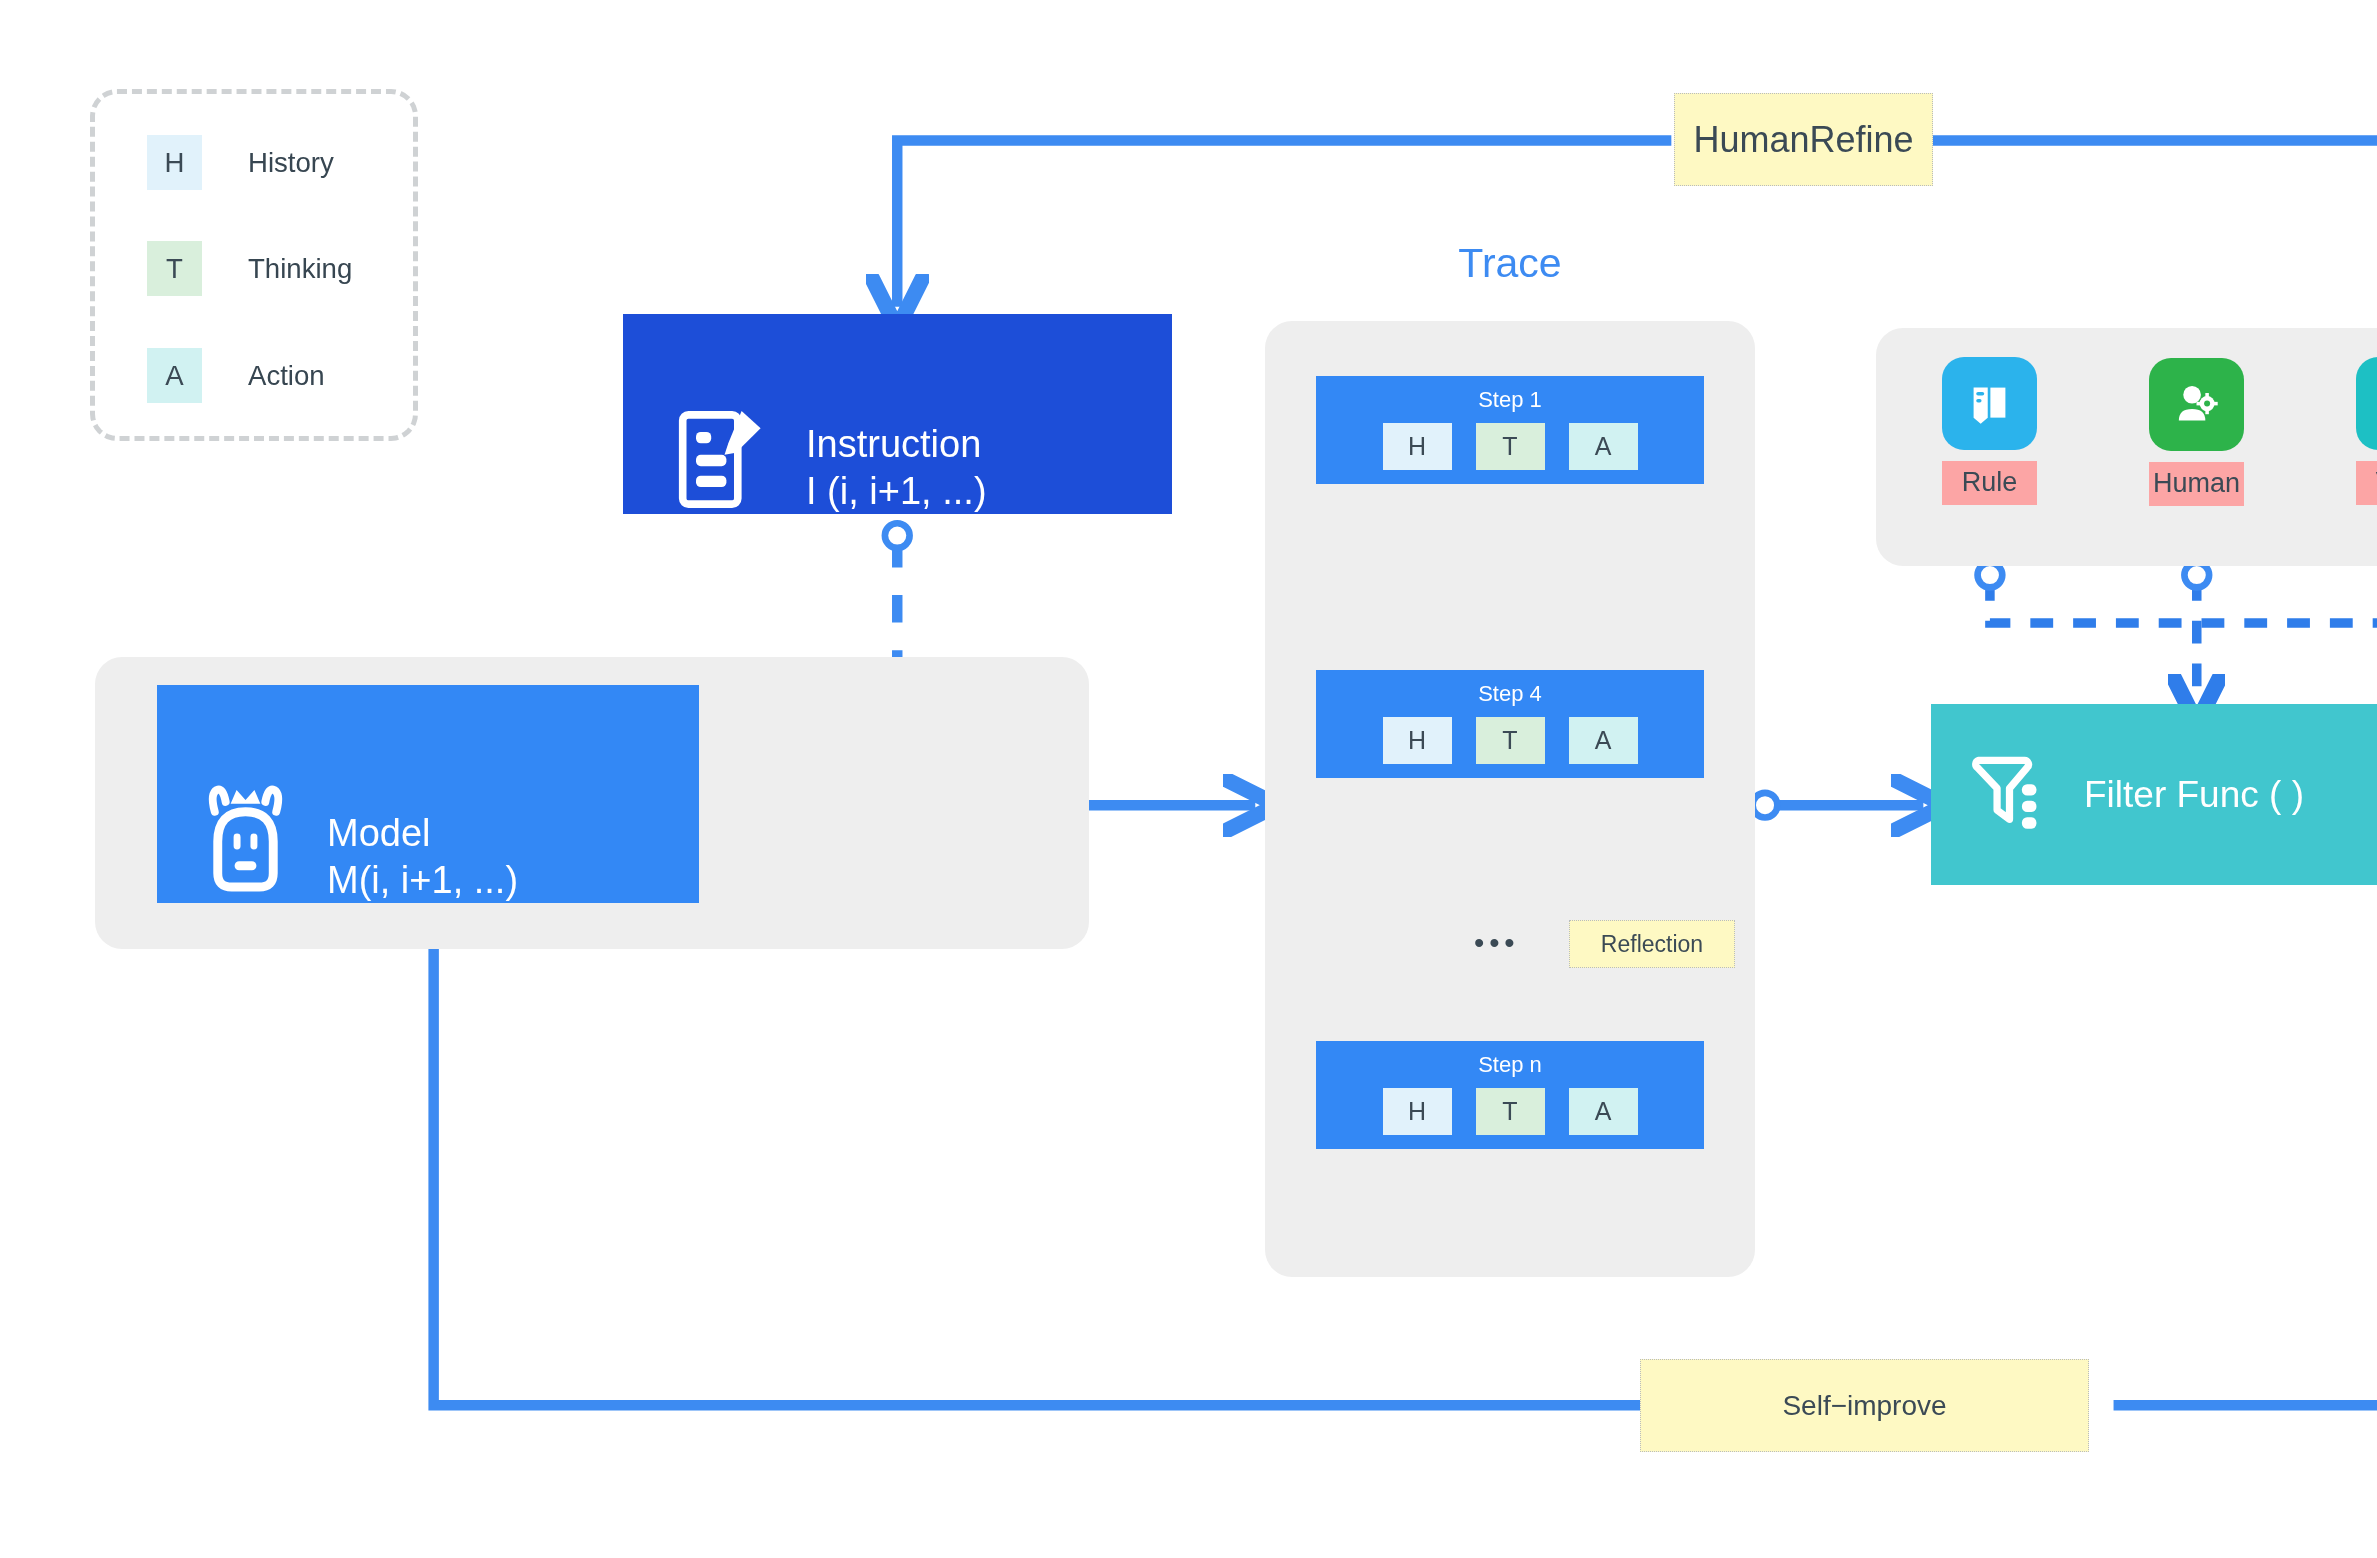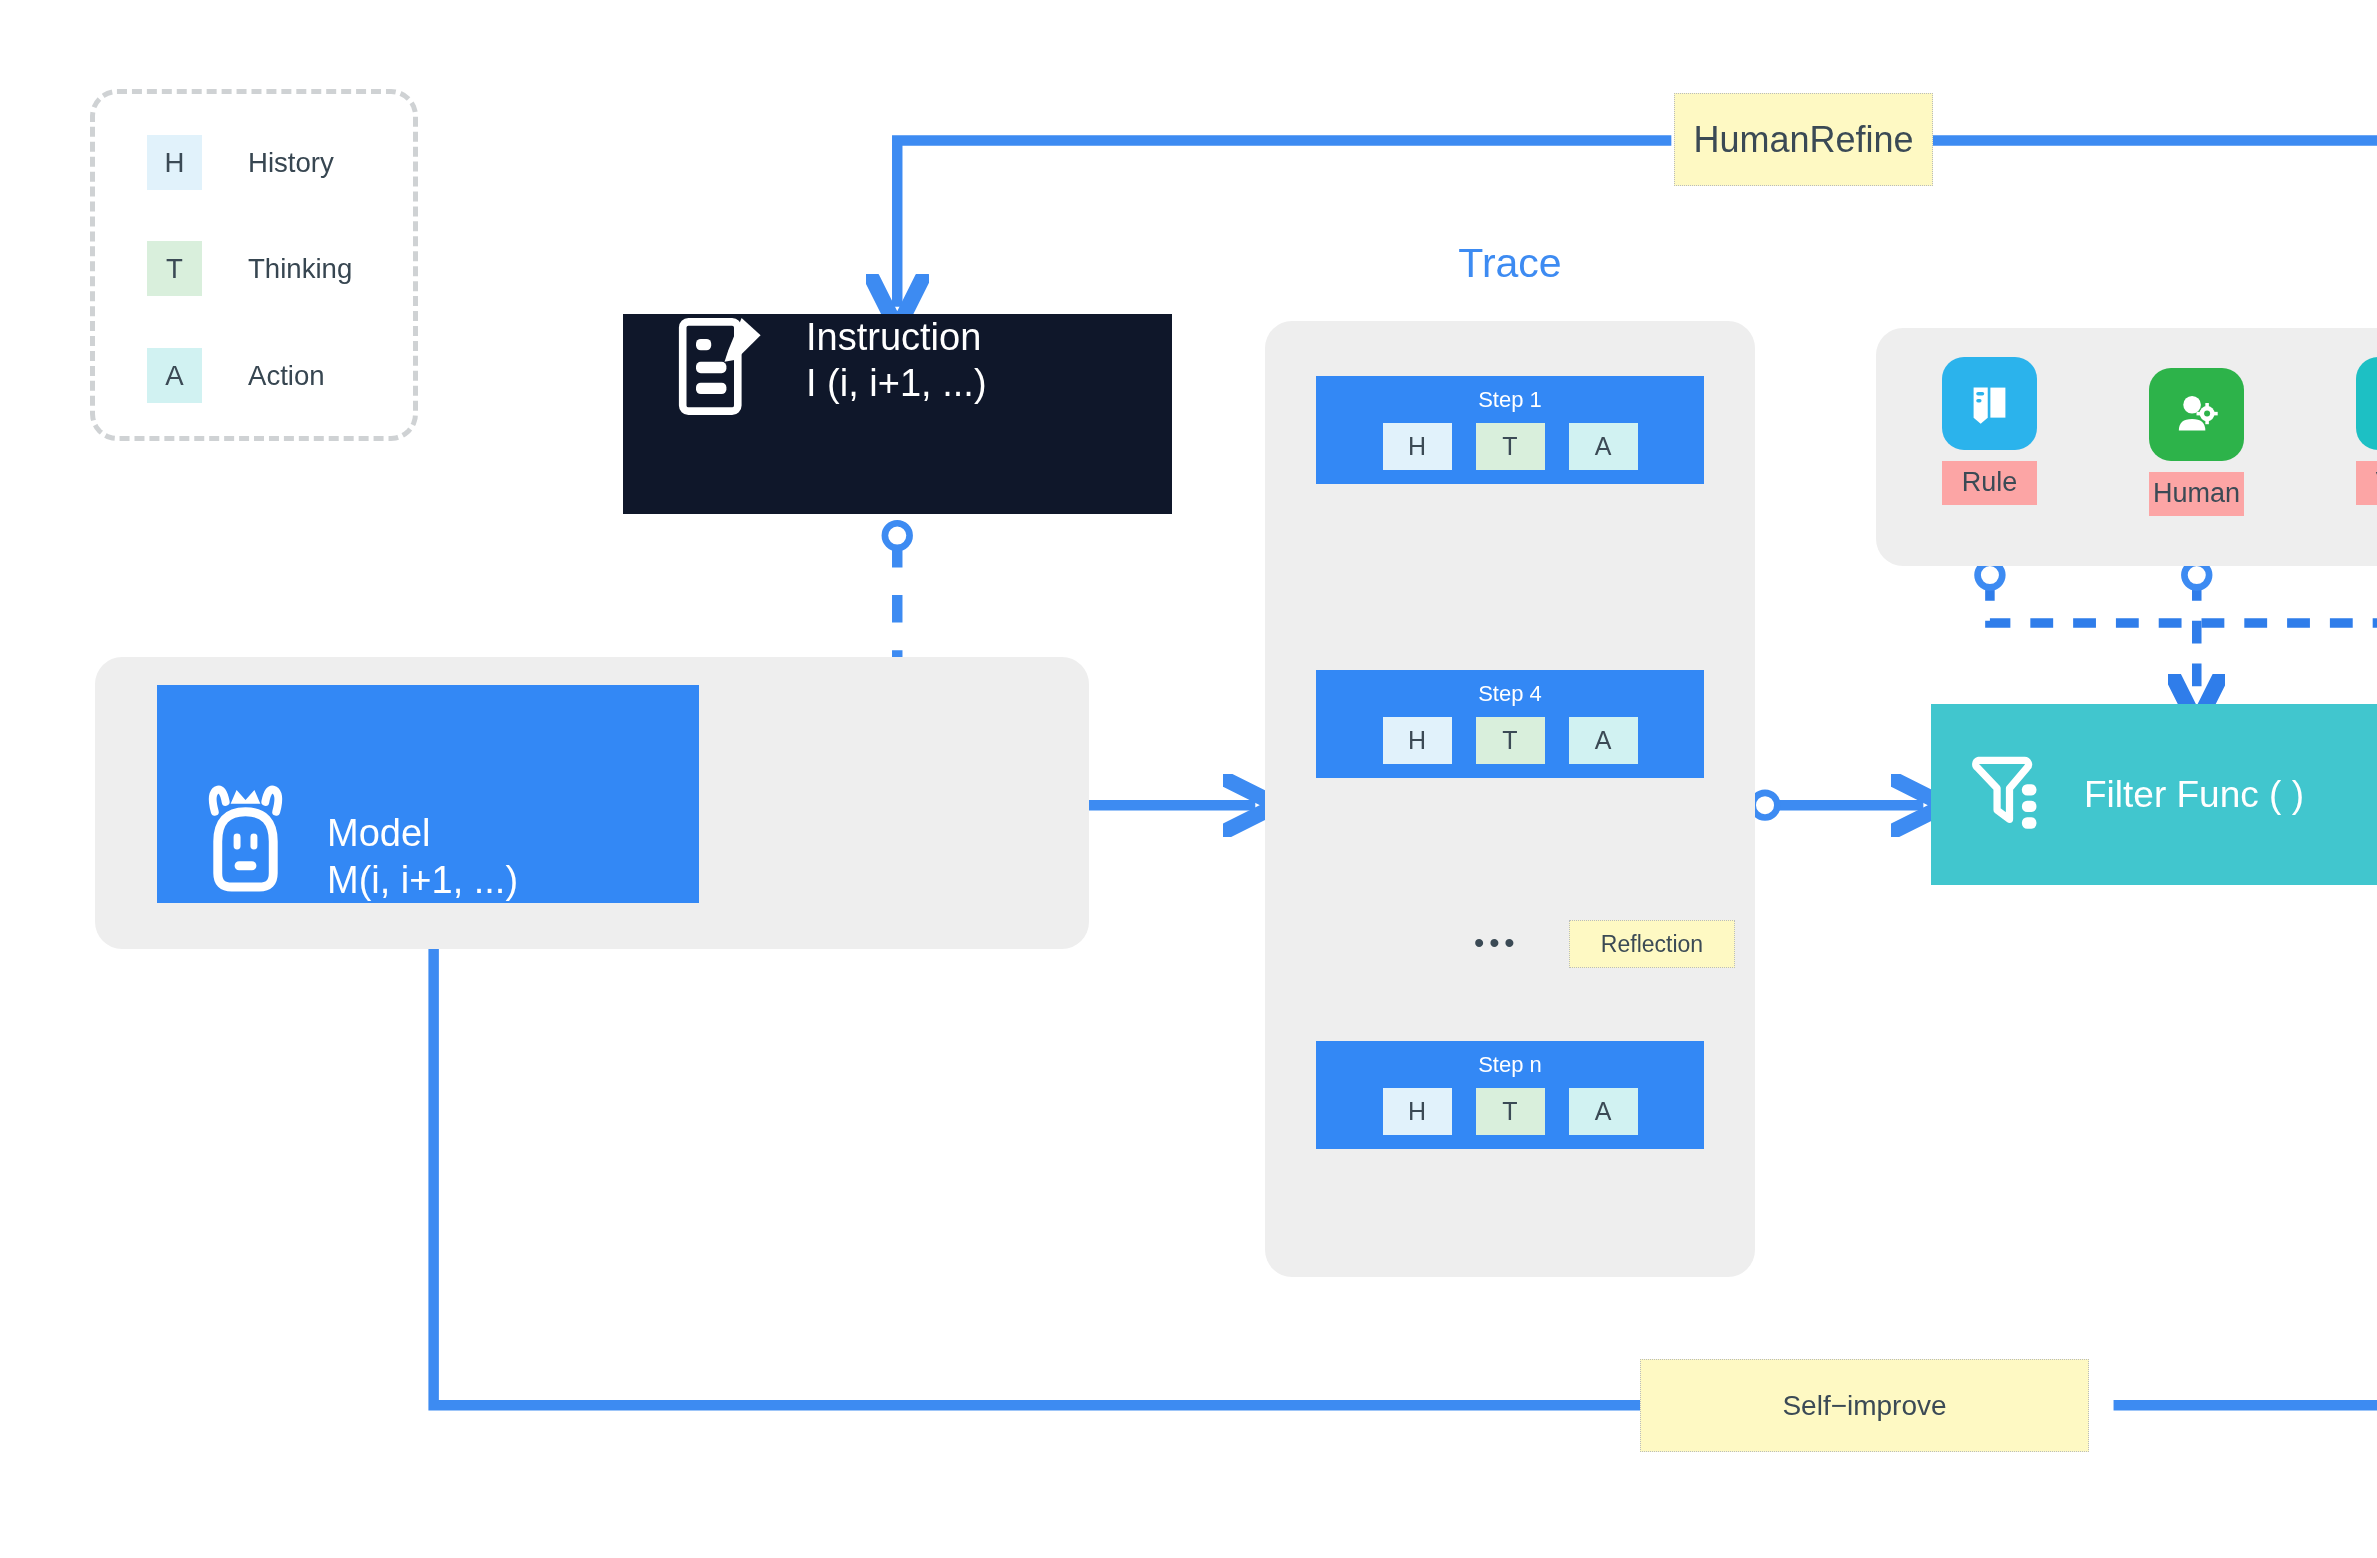--- a/index.html
+++ b/index.html
@@ -26,22 +26,22 @@
   
   .panel{background:#eeeeee;border-radius:27px;}
 
   
   .section-title{
     font-size:41px;color:#3D8BF2;white-space:nowrap;text-align:center;
   }
 
   
   #instruction{
-    left:623px;top:314px;width:549px;height:200px;background:#0f172a;
-    display:flex;align-items:flex-start;
+    left:623px;top:314px;width:549px;height:200px;background:#1d4ed8;
+    display:flex;align-items:flex-end;
   }
   #instruction .ico{margin-left:54px;}
   #instruction .txt{
     margin-left:34px;color:#ffffff;font-size:38px;line-height:1.22;white-space:nowrap;
   }
 
   
   #modelPanel{left:95px;top:657px;width:994px;height:292px;}
   #model{
     left:157px;top:685px;width:542px;height:218px;background:#3388F5;
@@ -291,21 +291,21 @@
         <path d="M31,12 h17 v34 h-17 z" fill="#fff"></path>
         <rect x="15" y="17" width="9" height="4" rx="2" fill="#2BB3EC"></rect>
         <rect x="15" y="25" width="6" height="4" rx="2" fill="#2BB3EC"></rect>
       </svg>
     </div>
     <div class="src-label">
       <span>Rule</span>
     </div>
   </div>
 
-  <div class="abs src-item" style="left:2149px;top:368px;">
+  <div class="abs src-item" style="left:2149px;top:358px;">
     <div class="src-ico" style="background:#2DB34A;">
       <svg width="53" height="53" viewBox="0 0 60 60">
         <circle cx="25" cy="19" r="10" fill="#fff"></circle>
         <path d="M10,48 q0,-13 15,-13 q15,0 15,13 z" fill="#fff"></path>
         <circle cx="42" cy="29" r="8.5" fill="#fff"></circle>
         <circle cx="42" cy="29" r="3.4" fill="#2DB34A"></circle>
         <g fill="#fff">
           <rect x="40" y="17" width="4" height="5"></rect>
             <rect x="40" y="36" width="4" height="5"></rect>
           <rect x="30" y="27" width="5" height="4"></rect>

